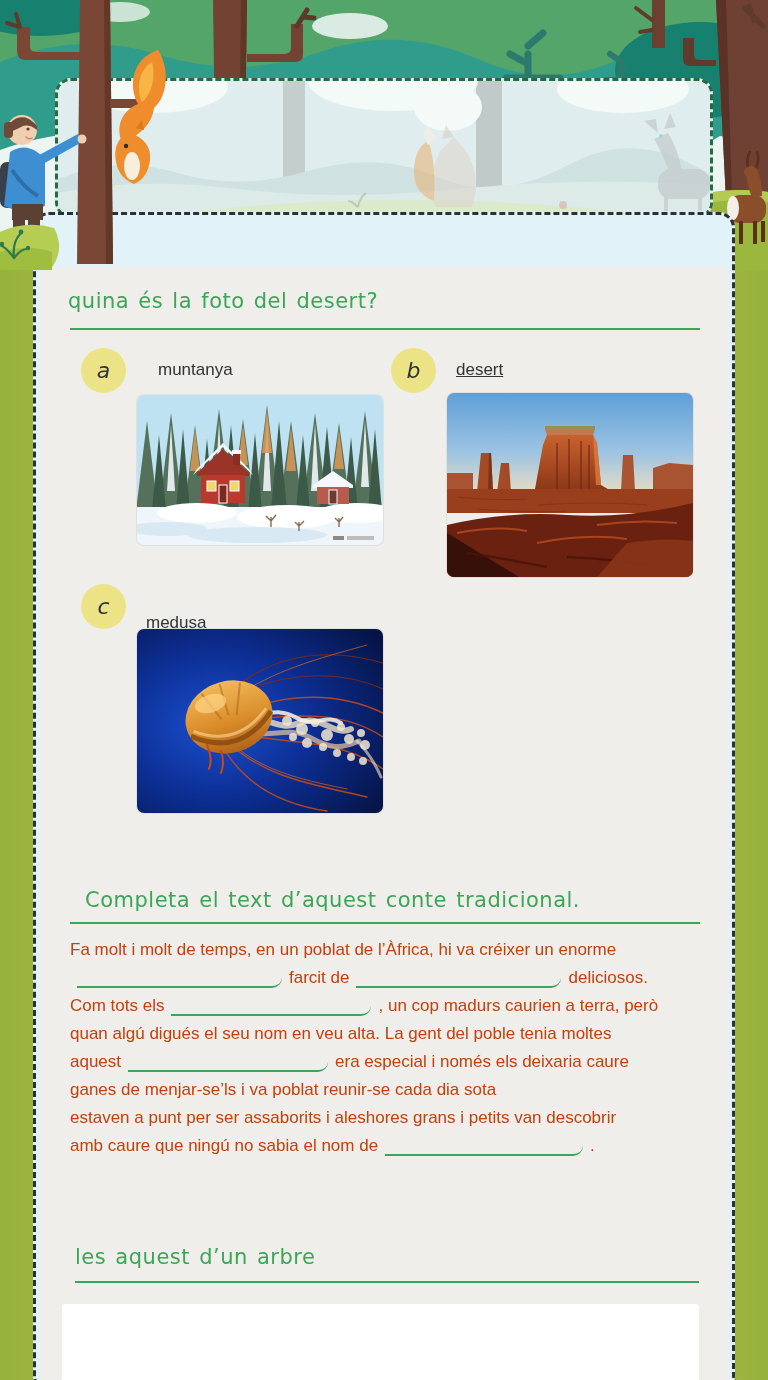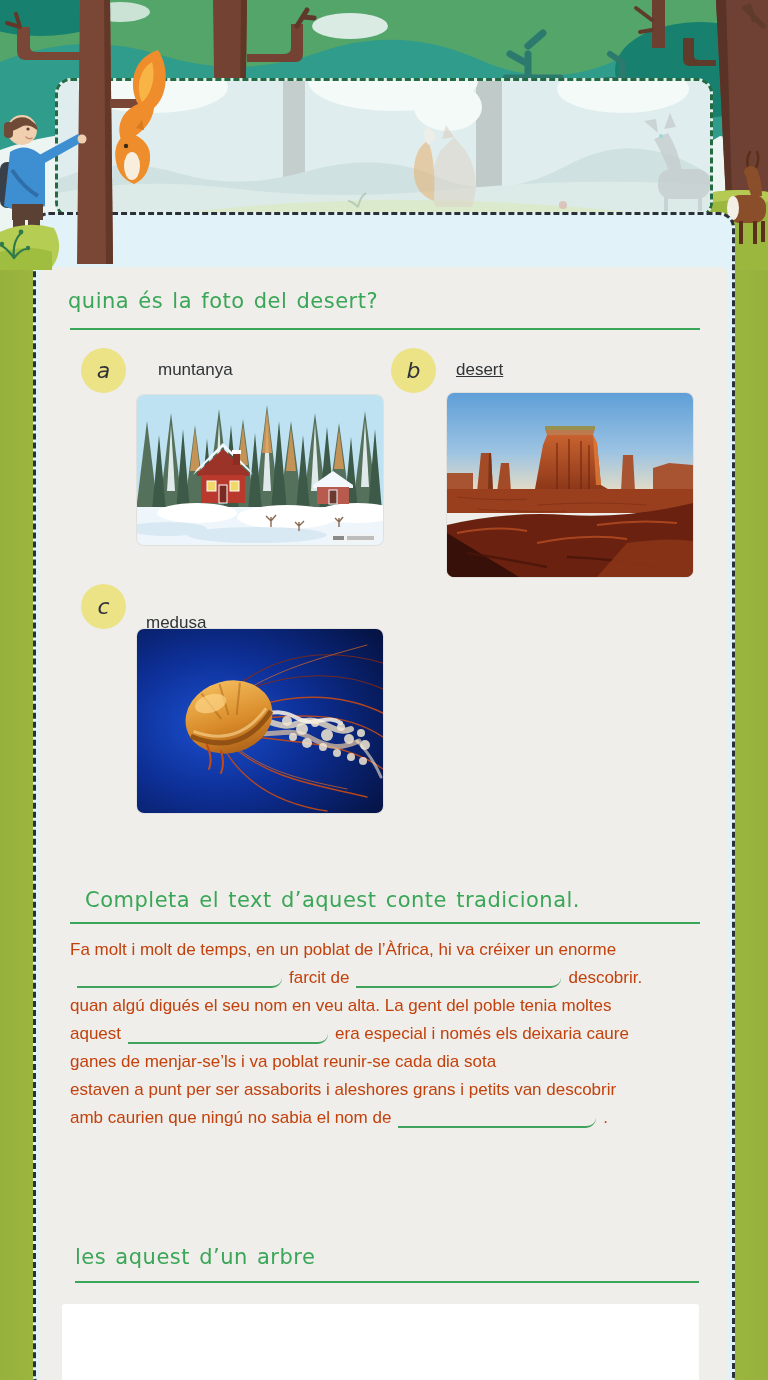--- a/index.html
+++ b/index.html
@@ -292,26 +292,27 @@
             <ellipse cx="78" cy="70" rx="16" ry="9" fill="#ffd98c" opacity=".65"></ellipse>
           </g>
           <path d="M70,116 q6,14 2,24 M84,122 q4,12 0,22" stroke="#c44a16" stroke-width="2" fill="none" stroke-linecap="round"></path>
         </svg>
       </div>
 
       <h2 class="section-title" id="q2-head">Completa el text d’aquest conte tradicional.</h2>
       <div class="rule" id="q2-rule"></div>
       <div id="story">
           <div class="story-line"><span class="story-seg">Fa molt i molt de temps, en un poblat de l’Àfrica, hi va créixer un enorme</span></div>
-          <div class="story-line"><span class="story-blank" style="width: 205px;"></span><span class="story-seg">farcit de</span><span class="story-blank" style="width: 205px;"></span><span class="story-seg">descobrir.</span></div>
+          <div class="story-line"><span class="story-blank" style="width: 205px;"></span><span class="story-seg">farcit de</span><span class="story-blank" style="width: 205px;"></span><span class="story-seg">deliciosos.</span></div>
+          <div class="story-line"><span class="story-seg">Com tots els</span><span class="story-blank" style="width: 200px;"></span><span class="story-seg">, un cop madurs caurien a terra, però</span></div>
           <div class="story-line"><span class="story-seg">quan algú digués el seu nom en veu alta. La gent del poble tenia moltes</span></div>
           <div class="story-line"><span class="story-seg">aquest</span><span class="story-blank" style="width: 200px;"></span><span class="story-seg">era especial i només els deixaria caure</span></div>
           <div class="story-line"><span class="story-seg">ganes de menjar-se’ls i va poblat reunir-se cada dia sota</span></div>
           <div class="story-line"><span class="story-seg">estaven a punt per ser assaborits i aleshores grans i petits van descobrir</span></div>
-          <div class="story-line"><span class="story-seg">amb caurien que ningú no sabia el nom de</span><span class="story-blank" style="width: 198px;"></span><span class="story-seg">.</span></div>
+          <div class="story-line"><span class="story-seg">amb caure que ningú no sabia el nom de</span><span class="story-blank" style="width: 198px;"></span><span class="story-seg">.</span></div>
         </div>
 
       <h2 class="section-title" id="q3-head">les aquest d’un arbre</h2>
       <div class="rule" id="q3-rule"></div>
       <div id="label-box"></div>
 
     </div>
   </div>
 
   <svg class="fg" viewBox="0 0 220 270">

